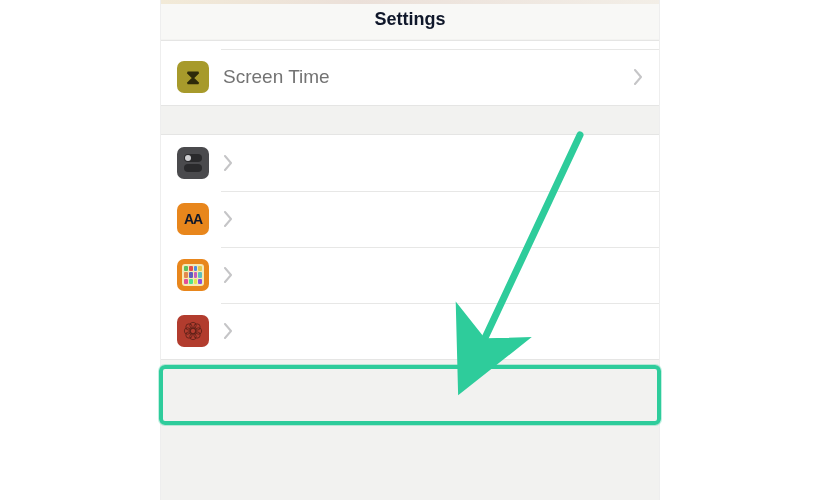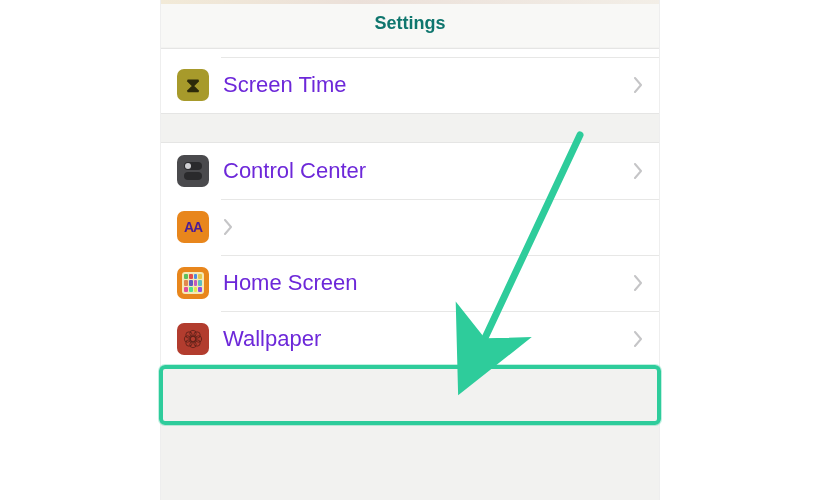--- a/index.html
+++ b/index.html
@@ -15,28 +15,28 @@
     position: absolute;
     left: 160px;
     top: 0;
     width: 500px;
     height: 500px;
     background: #f2f2f0;
     border-left: 1px solid #eee;
     border-right: 1px solid #eee;
   }
   .navbar {
-    height: 48px;
+    height: 40px;
     display: flex;
     align-items: center;
     justify-content: center;
     background: rgba(248,248,246,0.9);
     font-weight: 600;
     font-size: 18px;
-    color: #0f766e;
+    color: #0f172a;
     border-bottom: 1px solid rgba(0,0,0,0.02);
     position: relative;
   }
   .navbar::before {
     content: "";
     position: absolute;
     left: 0; right: 0; top: 0; height: 4px;
     background: linear-gradient(90deg, #e9d5a9 0%, #d8bcae 40%, #eadfcf 100%);
     opacity: 0.4;
   }
@@ -73,22 +73,22 @@
     margin-right: 14px;
     display: flex;
     align-items: center;
     justify-content: center;
     font-size: 16px;
     font-weight: 600;
     color: #fff;
   }
   .label {
     flex: 1 1 auto;
-    font-size: 22px;
-    color: #6d28d9;
+    font-size: 19px;
+    color: #737373;
   }
   .chevron {
     flex: 0 0 auto;
     width: 10px;
     height: 16px;
     color: #c5c5c7;
   }
   
   .bg-olive { background: #a79a2b; }
   .bg-gray  { background: #6e6e73; }
@@ -104,21 +104,21 @@
     content: ""; position: absolute; left: 2px; right: 2px; height: 8px;
     border-radius: 4px; background: #2a2a2c;
   }
   .toggles::before { top: 2px; }
   .toggles::after  { bottom: 2px; }
   .toggles .dot1, .toggles .dot2 {
     position: absolute; width: 6px; height: 6px; border-radius: 50%; background: #d0d0d3; top: 3px;
   }
   .toggles .dot1 { left: 3px; }
   .toggles .dot2 { right: 3px; top: auto; bottom: 3px; }
-  .aa-text { color: #4c1d95; font-size: 14px; font-weight: 700; letter-spacing: -1px; }
+  .aa-text { color: #0f172a; font-size: 14px; font-weight: 700; letter-spacing: -1px; }
   .grid9 {
     width: 22px; height: 22px; background: #f4e9b7; border-radius: 3px;
     display: grid; grid-template-columns: repeat(4,1fr); grid-template-rows: repeat(3,1fr);
     gap: 1px; padding: 2px;
   }
   .grid9 i { display:block; border-radius:1px; }
   .accessibility-glyph {
     width: 22px; height: 22px; border: 2px solid #111; border-radius: 50%;
     display:flex; align-items:center; justify-content:center;
   }
@@ -167,21 +167,20 @@
   <div class="section">
 
 
     <div class="row">
       <div class="icon bg-dark">
         <div class="toggles">
             <span class="dot1"></span>
             <span class="dot2"></span>
           </div>
       </div>
-      <div class="label">Control Center</div>
       <svg class="chevron" viewBox="0 0 10 16">
           <path d="M2 1 L8 8 L2 15" stroke="currentColor" stroke-width="2" fill="none" stroke-linecap="round" stroke-linejoin="round"></path>
         </svg>
     </div>
 
     <div class="row">
       <div class="icon bg-orange">
         <span class="aa-text">AA</span>
       </div>
       <svg class="chevron" viewBox="0 0 10 16">
@@ -199,21 +198,20 @@
             <i style="background: rgb(227, 137, 77);"></i>
             <i style="background: rgb(92, 92, 191);"></i>
             <i style="background: rgb(191, 92, 191);"></i>
             <i style="background: rgb(92, 191, 191);"></i>
             <i style="background: rgb(227, 77, 154);"></i>
             <i style="background: rgb(77, 227, 139);"></i>
             <i style="background: rgb(227, 227, 77);"></i>
             <i style="background: rgb(139, 77, 227);"></i>
           </div>
       </div>
-      <div class="label">Home Screen</div>
       <svg class="chevron" viewBox="0 0 10 16">
           <path d="M2 1 L8 8 L2 15" stroke="currentColor" stroke-width="2" fill="none" stroke-linecap="round" stroke-linejoin="round"></path>
         </svg>
     </div>
 
 
     <div class="row">
       <div class="icon bg-red">
         <div class="flower">
           <svg viewBox="0 0 22 22">
@@ -224,21 +222,20 @@
               <circle cx="5.5" cy="11" r="3.2"></circle>
               <circle cx="16.5" cy="11" r="3.2"></circle>
               <circle cx="7" cy="7" r="3.2"></circle>
               <circle cx="15" cy="7" r="3.2"></circle>
               <circle cx="7" cy="15" r="3.2"></circle>
               <circle cx="15" cy="15" r="3.2"></circle>
             </g>
           </svg>
         </div>
       </div>
-      <div class="label">Wallpaper</div>
       <svg class="chevron" viewBox="0 0 10 16">
           <path d="M2 1 L8 8 L2 15" stroke="currentColor" stroke-width="2" fill="none" stroke-linecap="round" stroke-linejoin="round"></path>
         </svg>
     </div>
 
   </div>
 </div>
 
 <div class="highlight-box" id="hl" style="left: 159px; top: 365px; width: 502px; height: 60px;"></div>
 <svg class="arrow" id="arrow" width="820" height="500" style="left:0;top:0;">

